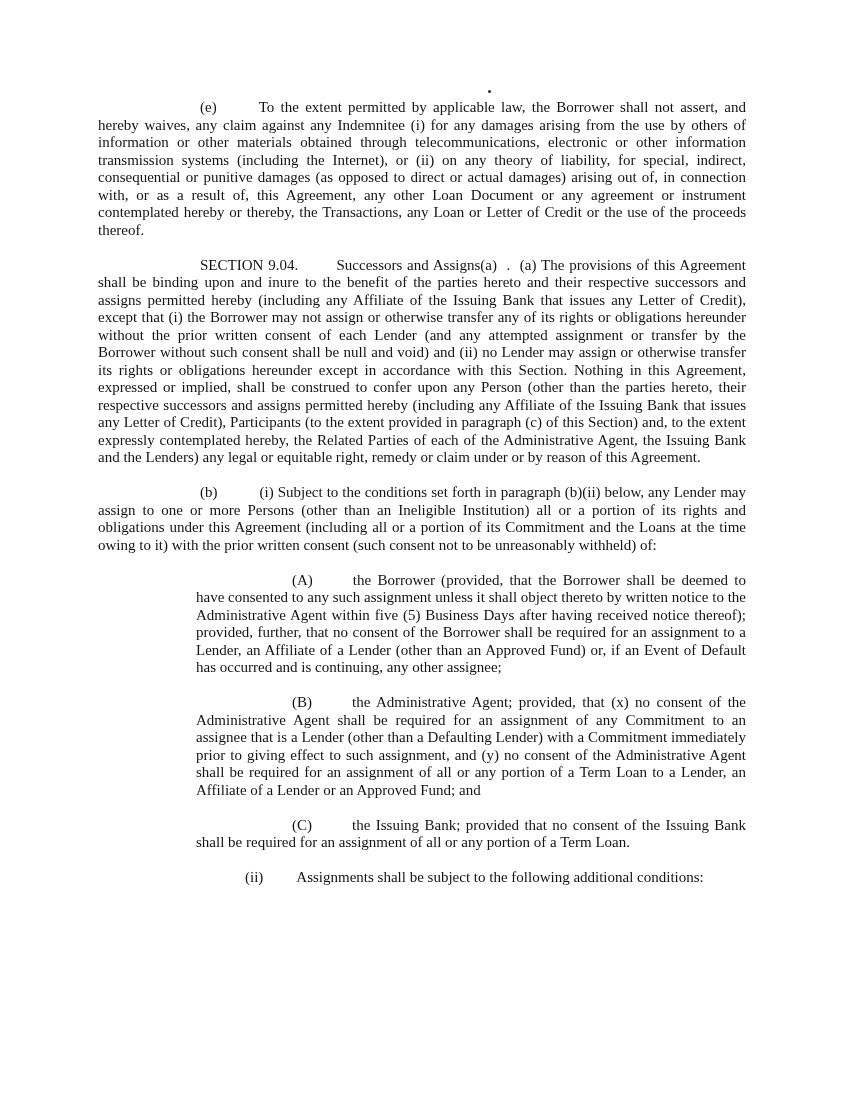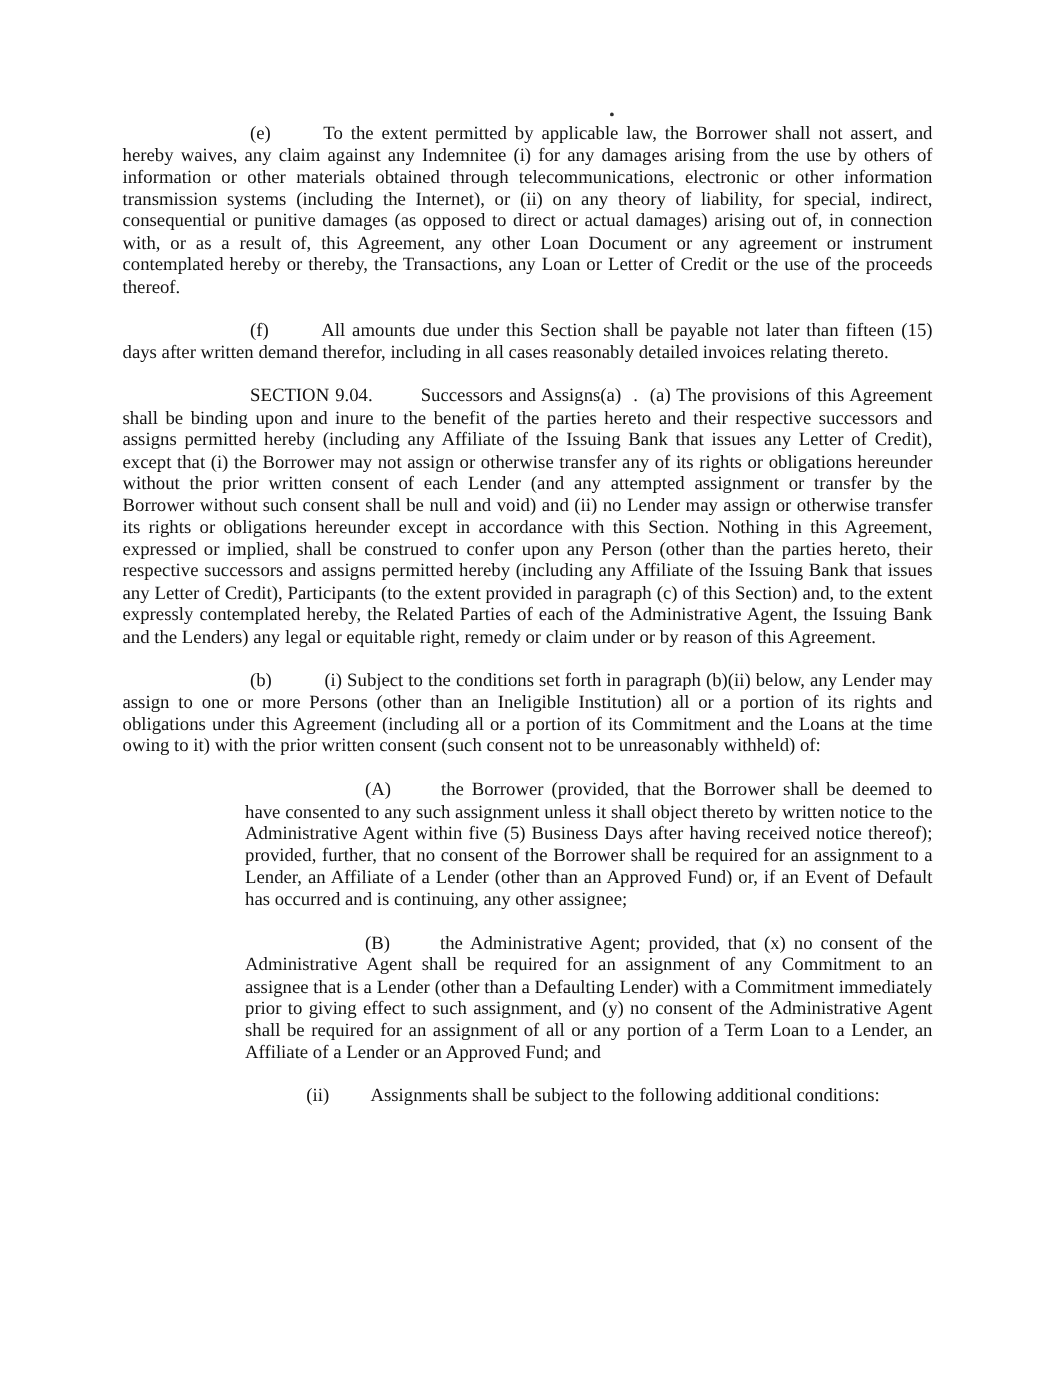--- a/index.html
+++ b/index.html
@@ -72,29 +72,29 @@
 </head>
 <body>
 
 <div class="page">
   <div class="artifact-dot"></div>
 
   <div class="content">
 
     <p class="para"><span>(e)</span><span class="tab"></span><span>To the extent permitted by applicable law, the Borrower shall not assert, and hereby waives, any claim against any Indemnitee (i) for any damages arising from the use by others of information or other materials obtained through telecommunications, electronic or other information transmission systems (including the Internet), or (ii) on any theory of liability, for special, indirect, consequential or punitive damages (as opposed to direct or actual damages) arising out of, in connection with, or as a result of, this Agreement, any other Loan Document or any agreement or instrument contemplated hereby or thereby, the Transactions, any Loan or Letter of Credit or the use of the proceeds thereof.</span></p>
 
-    <p class="para"><span>(f)</span><span class="tab"></span><span>All amounts due under this Section shall be payable not later than fifteen (15) days after written demand therefor, including in all cases reasonably detailed invoices relating thereto.</span></p>
 
     <p class="para"><span>SECTION 9.04.</span><span class="u">&nbsp;&nbsp;&nbsp;&nbsp;&nbsp;&nbsp;&nbsp;&nbsp;</span><span class="u">Successors and Assigns</span><span>(a)</span><span>&nbsp;&nbsp;.&nbsp;&nbsp;</span><span>(a) The provisions of this Agreement shall be binding upon and inure to the benefit of the parties hereto and their respective successors and assigns permitted hereby (including any Affiliate of the Issuing Bank that issues any Letter of Credit), except that (i) the Borrower may not assign or otherwise transfer any of its rights or obligations hereunder without the prior written consent of each Lender (and any attempted assignment or transfer by the Borrower without such consent shall be null and void) and (ii) no Lender may assign or otherwise transfer its rights or obligations hereunder except in accordance with this Section.  Nothing in this Agreement, expressed or implied, shall be construed to confer upon any Person (other than the parties hereto, their respective successors and assigns permitted hereby (including any Affiliate of the Issuing Bank that issues any Letter of Credit),  Participants (to the extent provided in paragraph (c) of this Section) and, to the extent expressly contemplated hereby, the Related Parties of each of the Administrative Agent, the Issuing Bank and the Lenders) any legal or equitable right, remedy or claim under or by reason of this Agreement.</span></p>
 
     <p class="para"><span>(b)</span><span class="tab"></span><span>(i) Subject to the conditions set forth in paragraph (b)(ii) below, any Lender may assign to one or more Persons (other than an Ineligible Institution) all or a portion of its rights and obligations under this Agreement (including all or a portion of its Commitment and the Loans at the time owing to it) with the prior written consent (such consent not to be unreasonably withheld) of:</span></p>
 
     <p class="para sub"><span>(A)</span><span class="tab tab-sub"></span><span>the Borrower (</span><span class="u">provided</span><span>, that the Borrower shall be deemed to have consented to any such assignment unless it shall object thereto by written notice to the Administrative Agent within five (5) Business Days after having received notice thereof); </span><span class="u">provided</span><span>, </span><span class="u">further</span><span>, that no consent of the Borrower shall be required for an assignment to a Lender, an Affiliate of a Lender (other than an Approved Fund) or, if an Event of Default has occurred and is continuing, any other assignee;</span></p>
 
     <p class="para sub"><span>(B)</span><span class="tab tab-sub"></span><span>the Administrative Agent; provided, that (x) no consent of the Administrative Agent shall be required for an assignment of any Commitment to an assignee that is a Lender (other than a Defaulting Lender) with a Commitment immediately prior to giving effect to such assignment, and (y) no consent of the Administrative Agent shall be required for an assignment of all or any portion of a Term Loan to a Lender, an Affiliate of a Lender or an Approved Fund; and</span></p>
 
+    <p class="para sub"><span>(C)</span><span class="tab tab-sub"></span><span>the Issuing Bank; provided that no consent of the Issuing Bank shall be required for an assignment of all or any portion of a Term Loan.</span></p>
 
     <p class="para ii-line"><span>(ii)</span><span class="tab tab-ii"></span><span>Assignments shall be subject to the following additional conditions:</span></p>
 
   </div>
 
   <div class="page-number">106</div>
 </div>
 
 </body></html>

